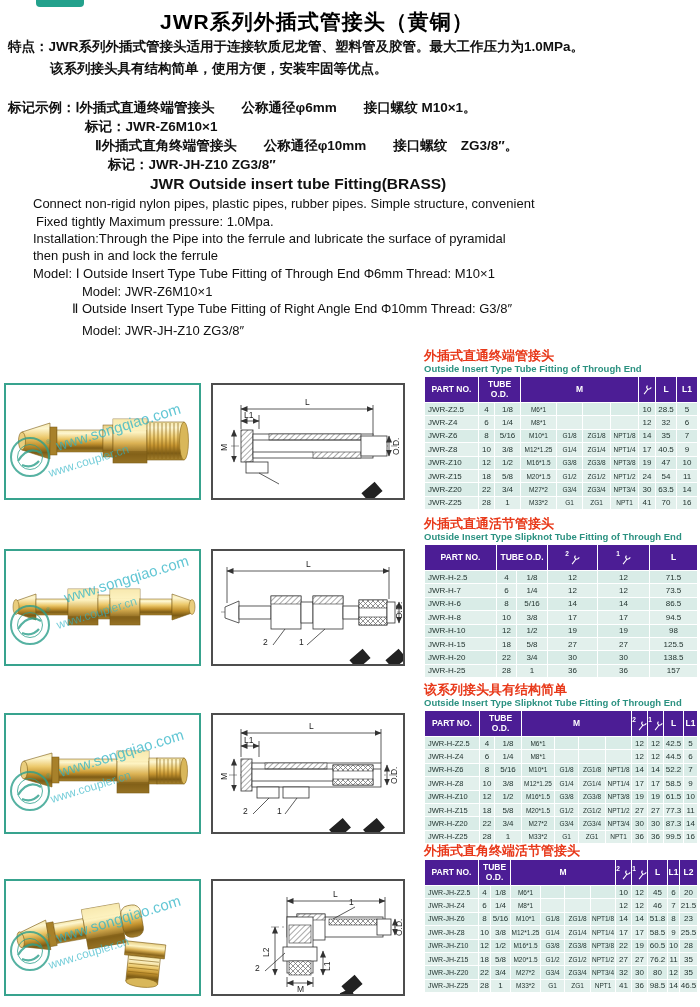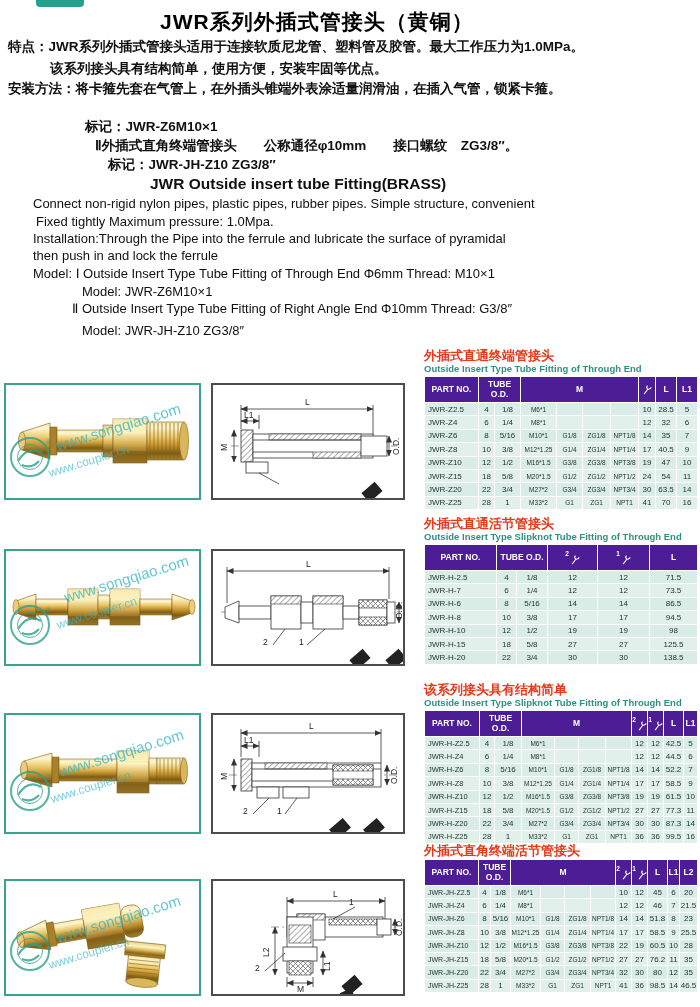--- a/index.html
+++ b/index.html
@@ -76,21 +76,21 @@
 </svg>
 
 <div id="page">
 
   <div class="abs tab"></div>
 
   <div class="abs page-title" style="left:160px;top:8px;">JWR系列外插式管接头（黄铜）</div>
 
   <div class="abs cn" style="left:8px;top:38px;">特点：JWR系列外插式管接头适用于连接软质尼龙管、塑料管及胶管。最大工作压力为1.0MPa。</div>
   <div class="abs cn" style="left:50px;top:60px;">该系列接头具有结构简单，使用方便，安装牢固等优点。</div>
-  <div class="abs cn" style="left:8px;top:80px;">安装方法：将卡箍先套在气管上，在外插头锥端外表涂适量润滑油，在插入气管，锁紧卡箍。</div>
+  <div class="abs cn" style="left:8px;top:99px;">标记示例：Ⅰ外插式直通终端管接头　　公称通径φ6mm　　接口螺纹 M10×1。</div>
   <div class="abs cn" style="left:85px;top:118px;">标记：JWR-Z6M10×1</div>
   <div class="abs cn" style="left:95px;top:137px;text-align:right;">Ⅱ外插式直角终端管接头　　公称通径φ10mm　　接口螺纹　ZG3/8″。</div>
   <div class="abs cn" style="left:108px;top:156px;">标记：JWR-JH-Z10  ZG3/8″</div>
 
   <div class="abs en" style="left:33px;top:196px;">Connect non-rigid nylon pipes, plastic pipes, rubber pipes. Simple structure, convenient</div>
   <div class="abs en-title" style="left:150px;top:175px;">JWR Outside insert tube Fitting(BRASS)</div>
   <div class="abs en" style="left:36px;top:214px;">Fixed tightly Maximum pressure: 1.0Mpa.</div>
   <div class="abs en" style="left:33px;top:231px;">Installation:Through the Pipe into the ferrule and lubricate the surface of pyramidal</div>
   <div class="abs en" style="left:33px;top:248px;">then push in and lock the ferrule</div>
   <div class="abs en" style="left:33px;top:266px;">Model: Ⅰ  Outside Insert Type Tube Fitting of Through End  Φ6mm   Thread: M10×1</div>
@@ -301,20 +301,28 @@
             <td>27</td>
             <td>125.5</td>
           </tr>
           <tr>
             <td>JWR-H-20</td>
             <td>22</td>
             <td>3/4</td>
             <td>30</td>
             <td>30</td>
             <td>138.5</td>
+          </tr>
+          <tr>
+            <td>JWR-H-25</td>
+            <td>28</td>
+            <td>1</td>
+            <td>36</td>
+            <td>36</td>
+            <td>157</td>
           </tr>
         </tbody>
       </table>
   </div>
 
   <div class="abs sec" style="top:682px;">
     <p class="t-cn">该系列接头具有结构简单</p>
     <p class="t-en">Outside Insert Type Slipknot Tube Fitting of Through End</p>
     <table class="has-m t3">
       <colgroup>

